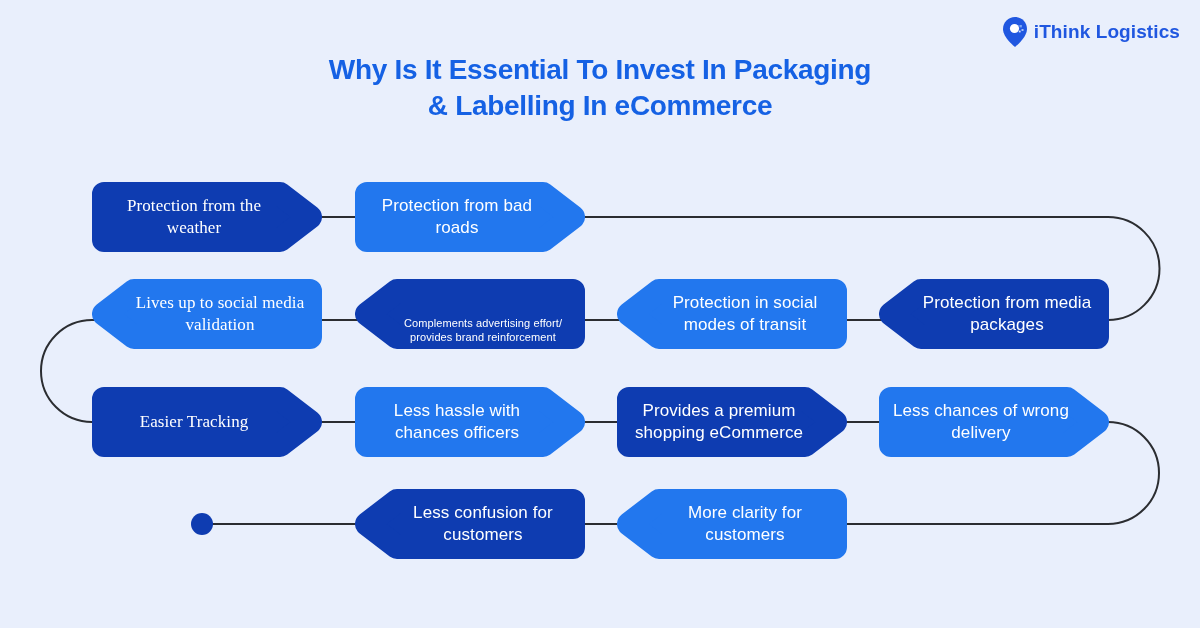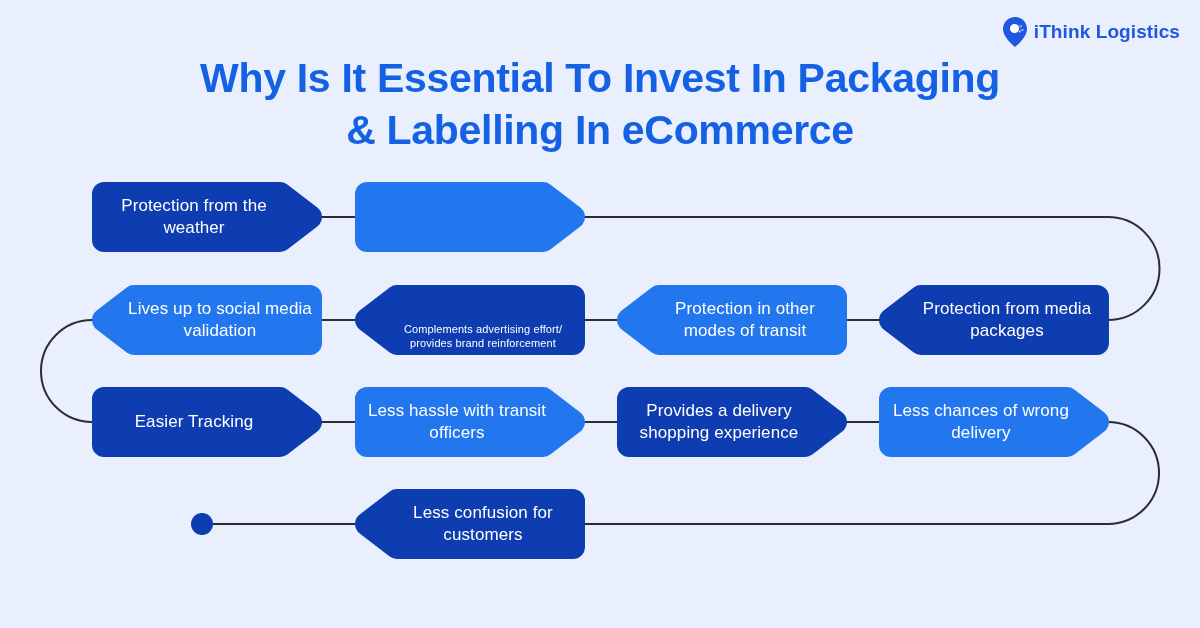--- a/index.html
+++ b/index.html
@@ -30,21 +30,21 @@
   }
 
   
   .title {
     position: absolute;
     top: 52px;
     left: 0;
     width: 100%;
     text-align: center;
     color: var(--title, #1561e4);
-    font-size: 41px;
+    font-size: 28px;
     line-height: 1.28;
     font-weight: 700;
     letter-spacing: -0.3px;
     z-index: 2;
   }
 
   
   .wire {
     position: absolute;
     inset: 0;
@@ -76,22 +76,22 @@
   }
   .box.point-right .label { left: 10px; right: 36px; }
   .box.point-left  .label { left: 36px; right: 10px; }
   .box.small .label { font-size: 11px; line-height: 1.3; margin-top: 32px; }
 
   .box.dark  { --fill: var(--box-dark, #0e3cb1); }
   .box.light { --fill: var(--box-light, #2277ee); }
   .box polygon { fill: var(--fill); stroke: var(--fill); stroke-width: 24; stroke-linejoin: round; }
 
   
-  .r1 { top: 182px; } .r2 { top: 285px; } .r3 { top: 387px; } .r4 { top: 489px; }
-  .c1 { left: 92px; } .c2 { left: 355px; } .c3 { left: 617px; } .c4 { left: 879px; }
+  .r1 { top: 182px; } .r2 { top: 279px; } .r3 { top: 387px; } .r4 { top: 489px; }
+  .c1 { left: 92px; font-family: Liberation Serif, serif; } .c2 { left: 355px; } .c3 { left: 617px; } .c4 { left: 879px; }
 </style>
 </head>
 <body>
 
 <div class="canvas">
 
   <div class="logo">
     <svg width="24" height="30" viewBox="0 0 24 30">
       <path d="M12 0 C5.4 0 0 5.4 0 12 c0 8.6 12 18 12 18 s12 -9.4 12 -18 C24 5.4 18.6 0 12 0 Z" fill="#2057e0"></path>
       <circle cx="11.5" cy="11.5" r="4.6" fill="#ffffff"></circle>
@@ -115,72 +115,79 @@
   <div class="box dark point-right r1 c1">
     <svg class="shape" viewBox="0 0 230 70" preserveAspectRatio="none">
         <polygon points="12,12 188,12 218,35 188,58 12,58"></polygon>
       </svg>
     <div class="label">Protection from the weather</div>
   </div>
   <div class="box light point-right r1 c2">
     <svg class="shape" viewBox="0 0 230 70" preserveAspectRatio="none">
         <polygon points="12,12 188,12 218,35 188,58 12,58"></polygon>
       </svg>
+    <div class="label">Protection from bad roads</div>
   </div>
 
   <div class="box light point-left r2 c1">
     <svg class="shape" viewBox="0 0 230 70" preserveAspectRatio="none">
         <polygon points="12,12 188,12 218,35 188,58 12,58"></polygon>
       </svg>
     <div class="label">Lives up to social media validation</div>
   </div>
   <div class="box dark point-left small r2 c2">
     <svg class="shape" viewBox="0 0 230 70" preserveAspectRatio="none">
         <polygon points="12,12 188,12 218,35 188,58 12,58"></polygon>
       </svg>
     <div class="label">Complements advertising effort/ provides brand reinforcement</div>
   </div>
   <div class="box light point-left r2 c3">
     <svg class="shape" viewBox="0 0 230 70" preserveAspectRatio="none">
         <polygon points="12,12 188,12 218,35 188,58 12,58"></polygon>
       </svg>
-    <div class="label">Protection in other modes of transit</div>
+    <div class="label">Protection in social modes of transit</div>
   </div>
   <div class="box dark point-left r2 c4">
     <svg class="shape" viewBox="0 0 230 70" preserveAspectRatio="none">
         <polygon points="12,12 188,12 218,35 188,58 12,58"></polygon>
       </svg>
     <div class="label">Protection from media packages</div>
   </div>
 
   <div class="box dark point-right r3 c1">
     <svg class="shape" viewBox="0 0 230 70" preserveAspectRatio="none">
         <polygon points="12,12 188,12 218,35 188,58 12,58"></polygon>
       </svg>
     <div class="label">Easier Tracking</div>
   </div>
   <div class="box light point-right r3 c2">
     <svg class="shape" viewBox="0 0 230 70" preserveAspectRatio="none">
         <polygon points="12,12 188,12 218,35 188,58 12,58"></polygon>
       </svg>
-    <div class="label">Less hassle with transit officers</div>
+    <div class="label">Less hassle with chances officers</div>
   </div>
   <div class="box dark point-right r3 c3">
     <svg class="shape" viewBox="0 0 230 70" preserveAspectRatio="none">
         <polygon points="12,12 188,12 218,35 188,58 12,58"></polygon>
       </svg>
-    <div class="label">Provides a delivery shopping experience</div>
+    <div class="label">Provides a premium shopping eCommerce</div>
   </div>
   <div class="box light point-right r3 c4">
     <svg class="shape" viewBox="0 0 230 70" preserveAspectRatio="none">
         <polygon points="12,12 188,12 218,35 188,58 12,58"></polygon>
       </svg>
     <div class="label">Less chances of wrong delivery</div>
   </div>
 
   <div class="box dark point-left r4 c2">
     <svg class="shape" viewBox="0 0 230 70" preserveAspectRatio="none">
         <polygon points="12,12 188,12 218,35 188,58 12,58"></polygon>
       </svg>
     <div class="label">Less confusion for customers</div>
   </div>
+  <div class="box light point-left r4 c3">
+    <svg class="shape" viewBox="0 0 230 70" preserveAspectRatio="none">
+        <polygon points="12,12 188,12 218,35 188,58 12,58"></polygon>
+      </svg>
+    <div class="label">More clarity for customers</div>
+  </div>
 
 </div>
 
 </body></html>

